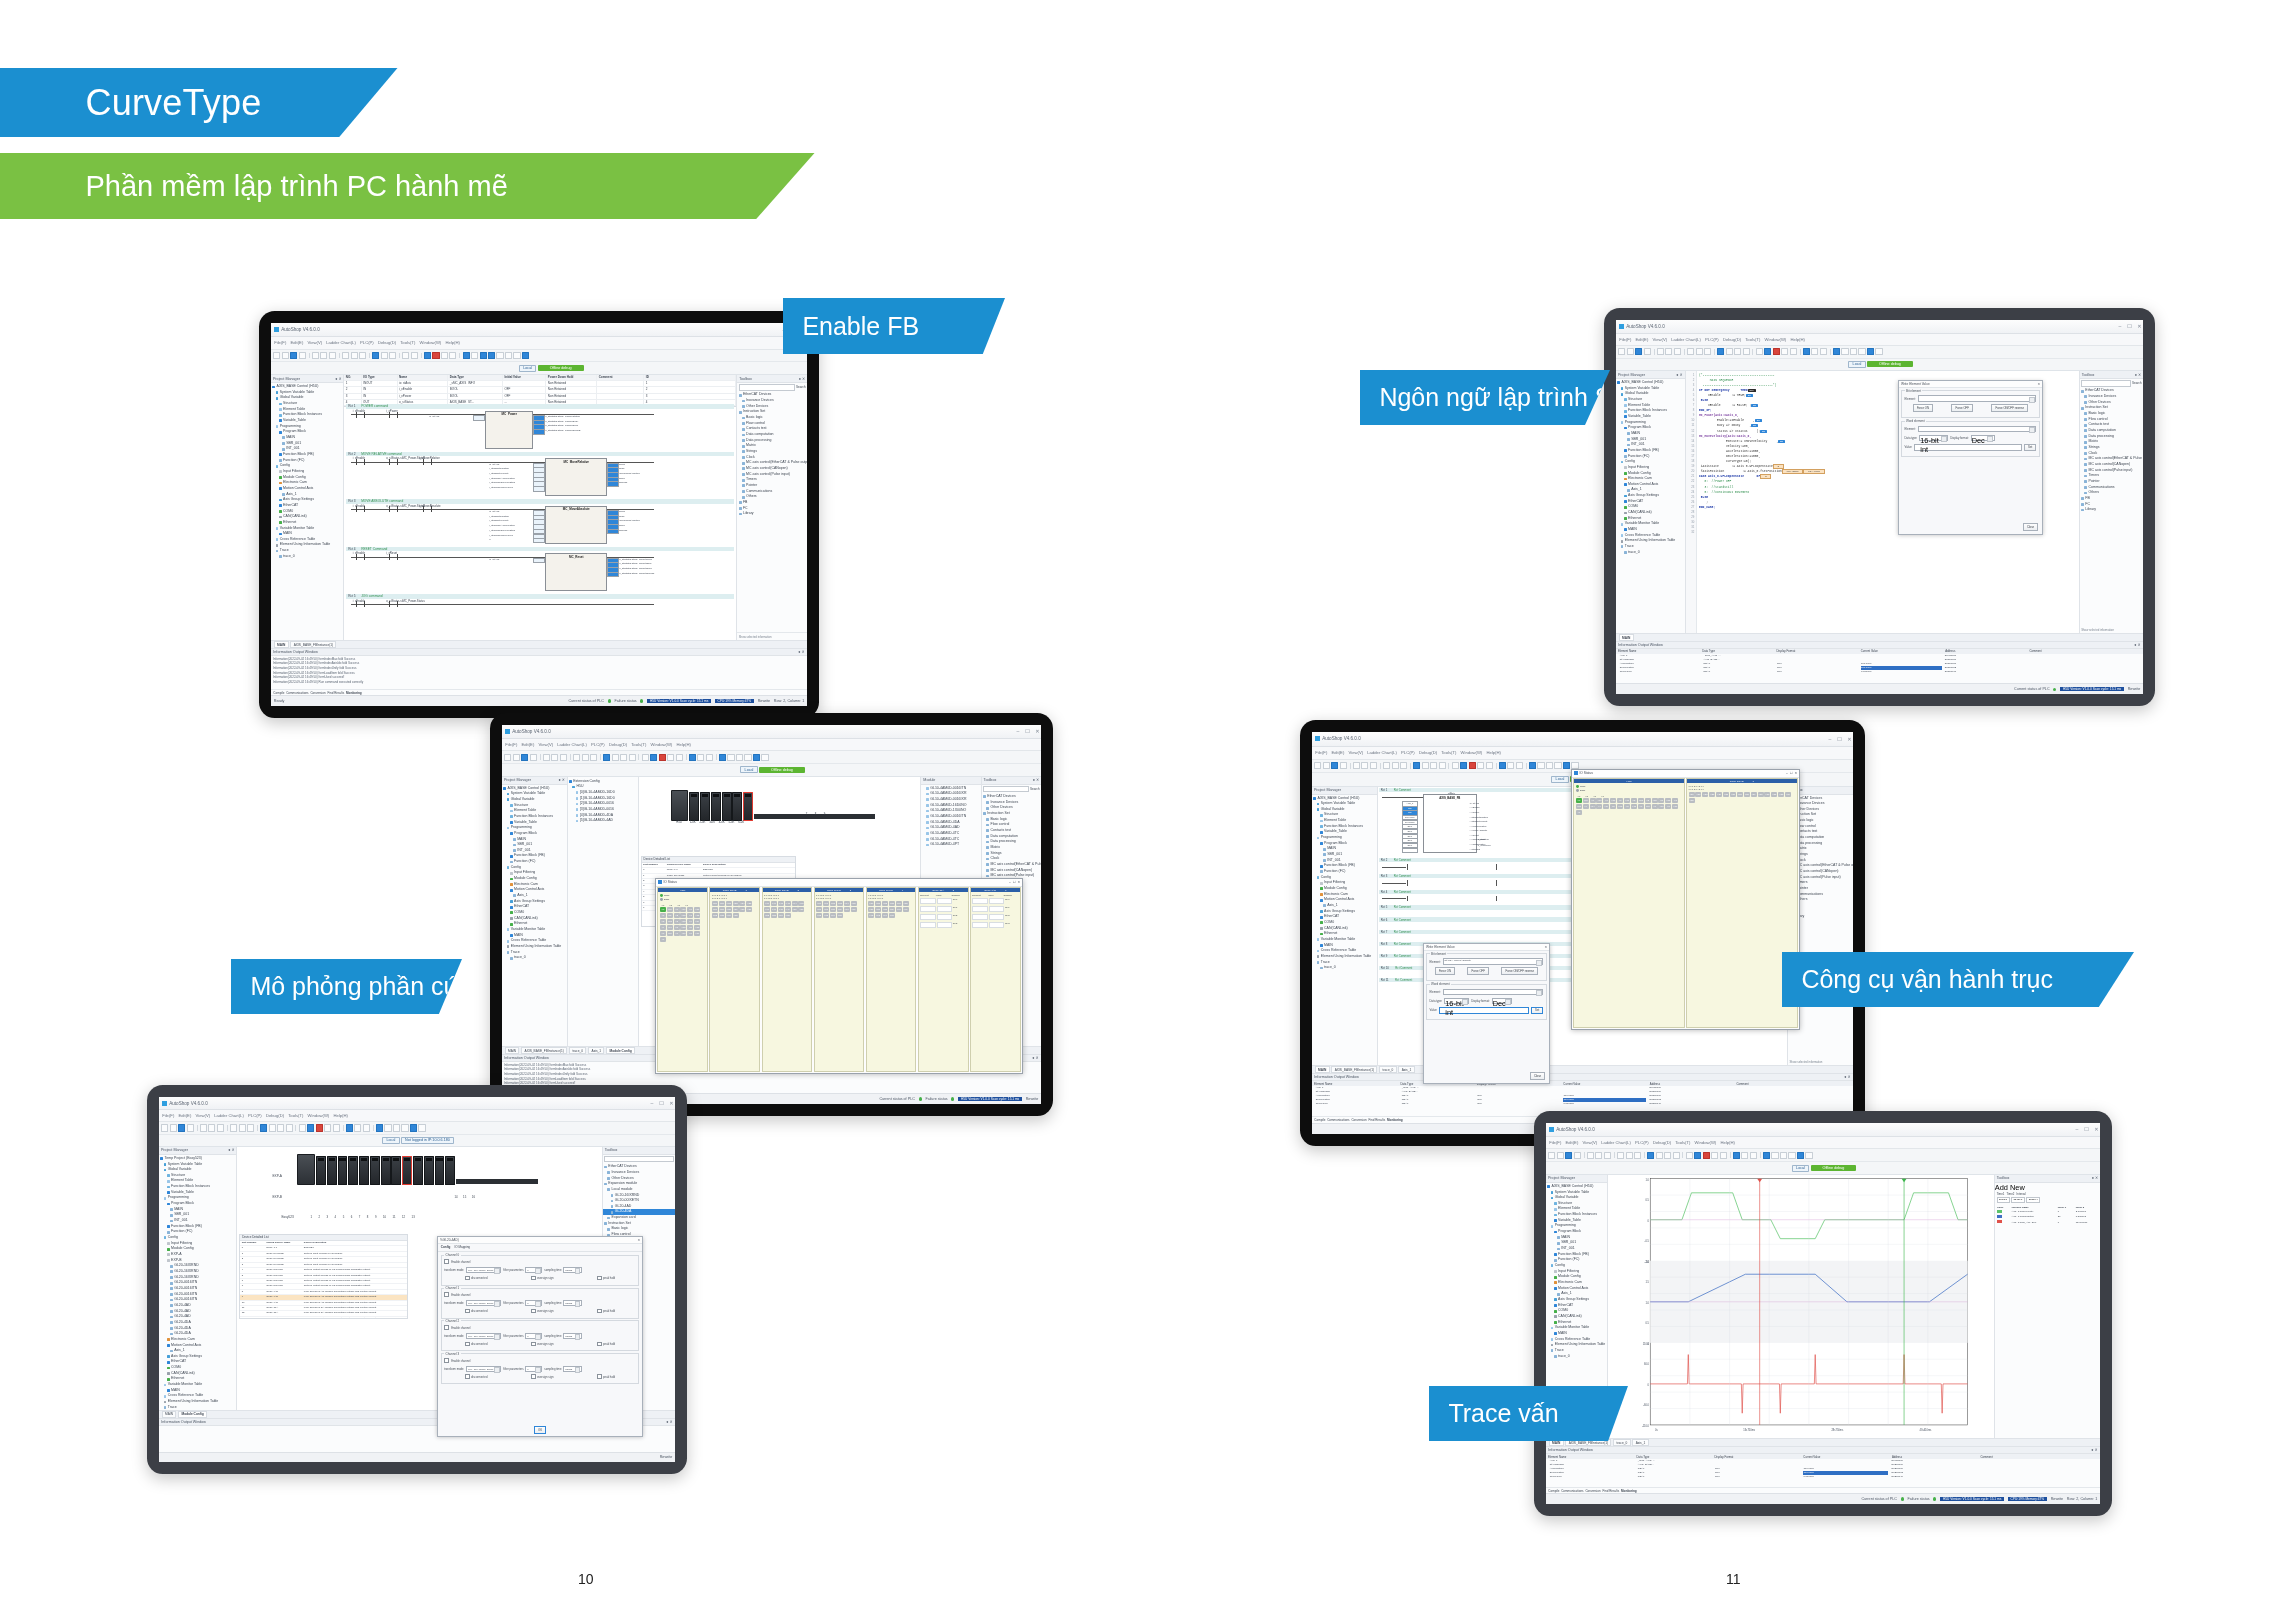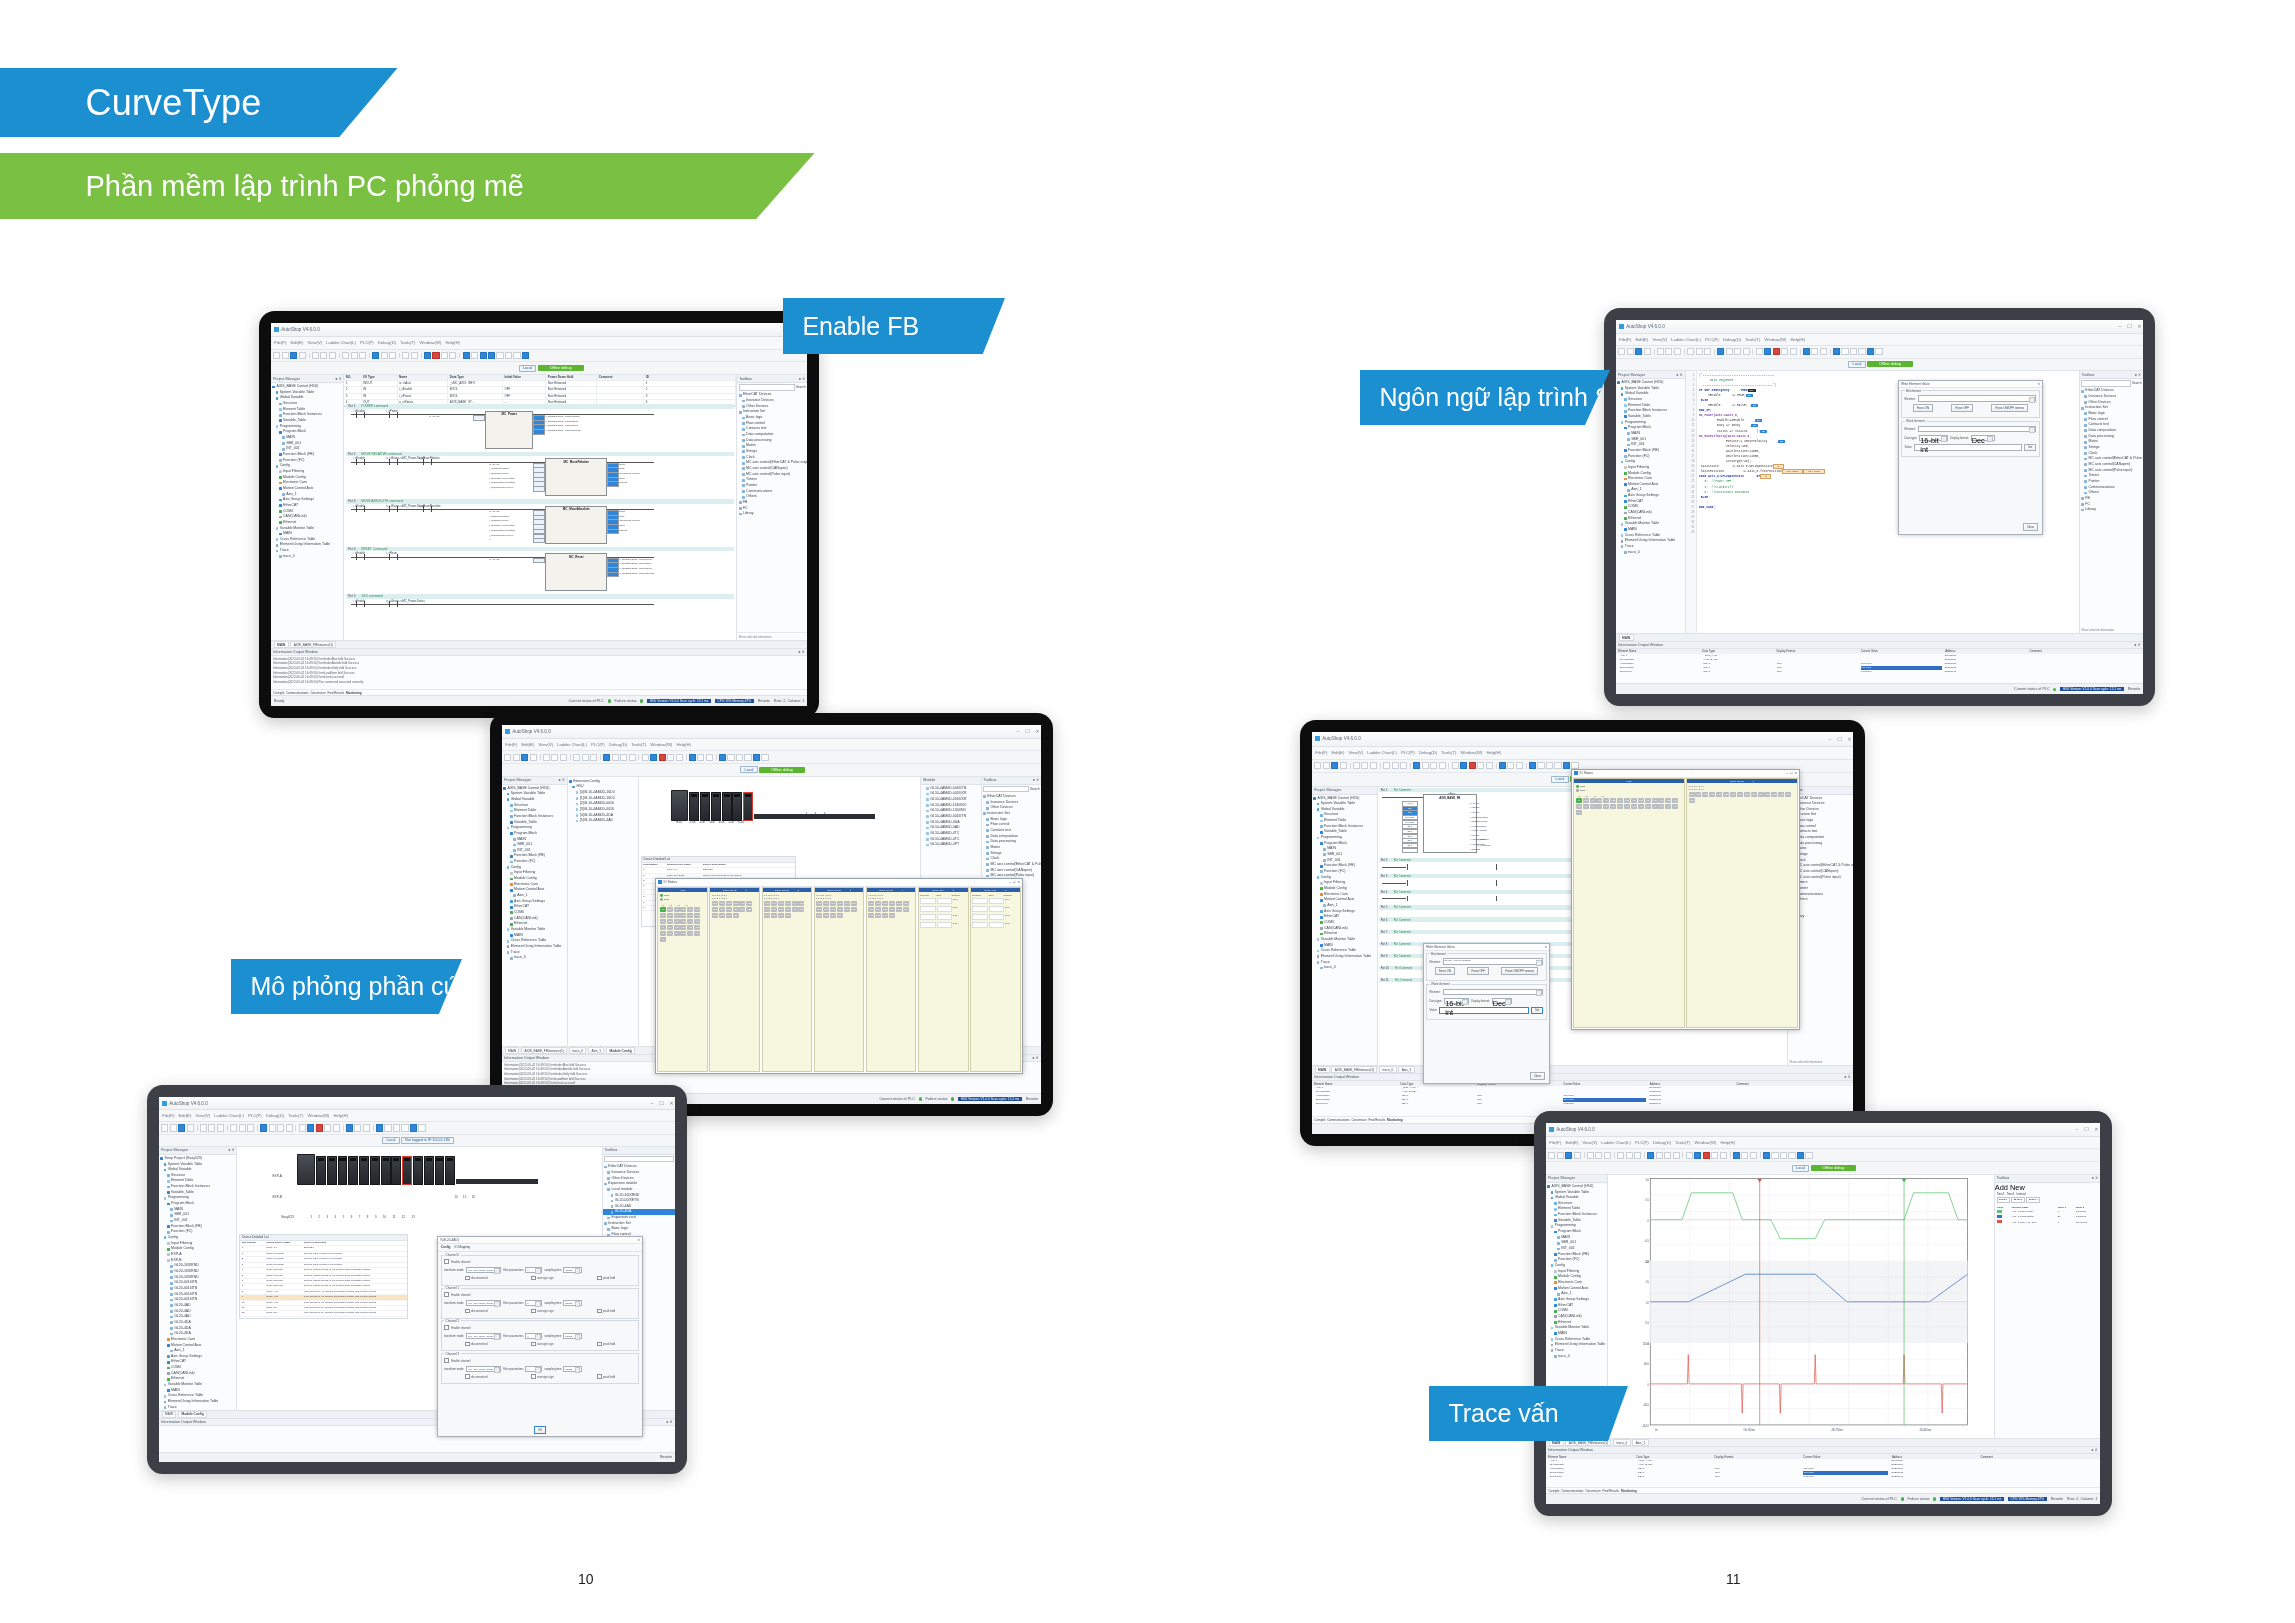--- a/index.html
+++ b/index.html
@@ -168,21 +168,21 @@
 </style>
 </head>
 <body>
 
 <div id="page">
 
   <div class="ribbon ribbon-blue" id="ribbon-title">
     <span class="rtext">CurveType</span>
   </div>
   <div class="ribbon ribbon-green" id="ribbon-sub">
-    <span class="rtext">Phần mềm lập trình PC phỏng mẽ</span>
+    <span class="rtext">Phần mềm lập trình PC hành mẽ</span>
   </div>
 
   <div class="tablet" style="left:259px;top:311px;width:560px;height:407px;">
     <div class="screen">
       <div class="ide">
 
         <div class="titlebar">
           <span class="tbico"></span>
           <span class="tbtxt">AutoShop V4.6.0.0</span>
           <span class="tbspacer"></span>
@@ -3190,20 +3190,23 @@
             <span class="inp" style="border-color:#2f86d8;"></span>
             <span class="btn pri">Set</span>
           </div>
         </div>
         <div style="position:absolute;right:3.7px;bottom:3.7px;">
           <span class="btn">Close</span>
         </div>
       </div>
     </div>
   </div>
+  <div class="callout" style="left:1782px;top:952px;width:352px;height:55px;">
+    <span class="ctext">Công cụ vận hành trục</span>
+  </div>
 
   <div class="tablet dark" style="left:1534px;top:1111px;width:578px;height:405px;">
     <div class="screen">
       <div class="ide">
         <div class="titlebar">
           <span class="tbico"></span>
           <span class="tbtxt">AutoShop V4.6.0.0</span>
           <span class="tbspacer"></span>
           <span class="wbtn">–</span>
           <span class="wbtn">☐</span>

